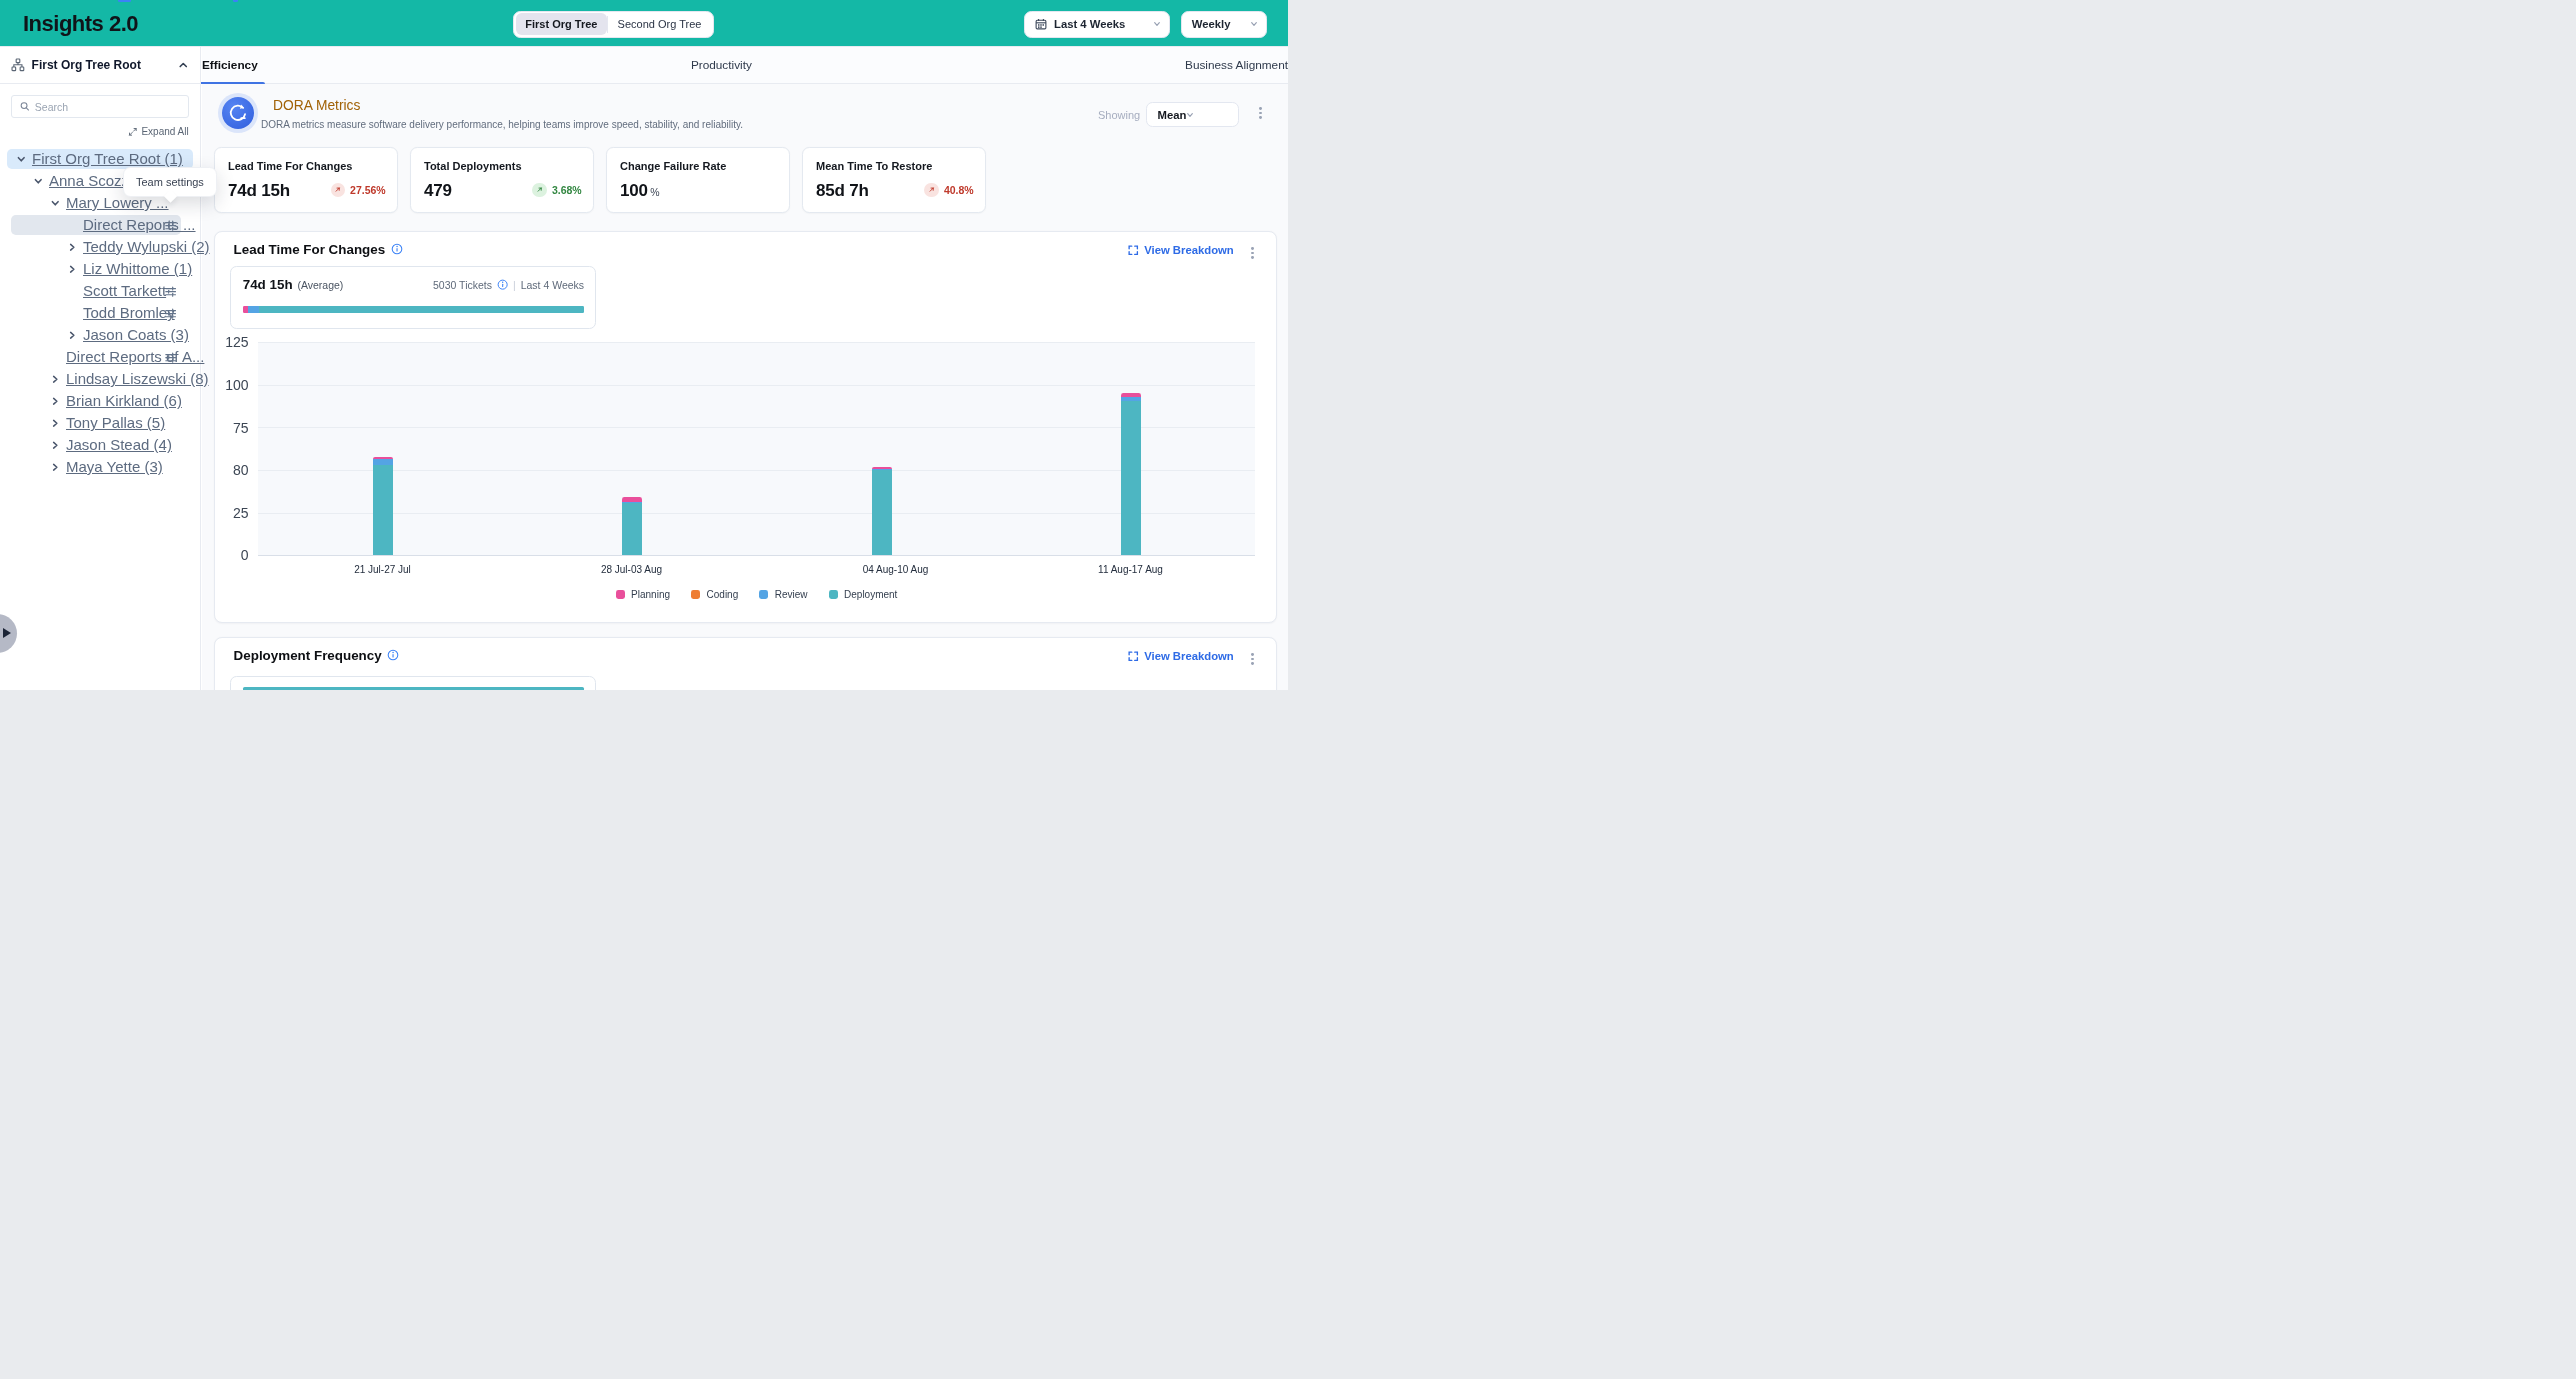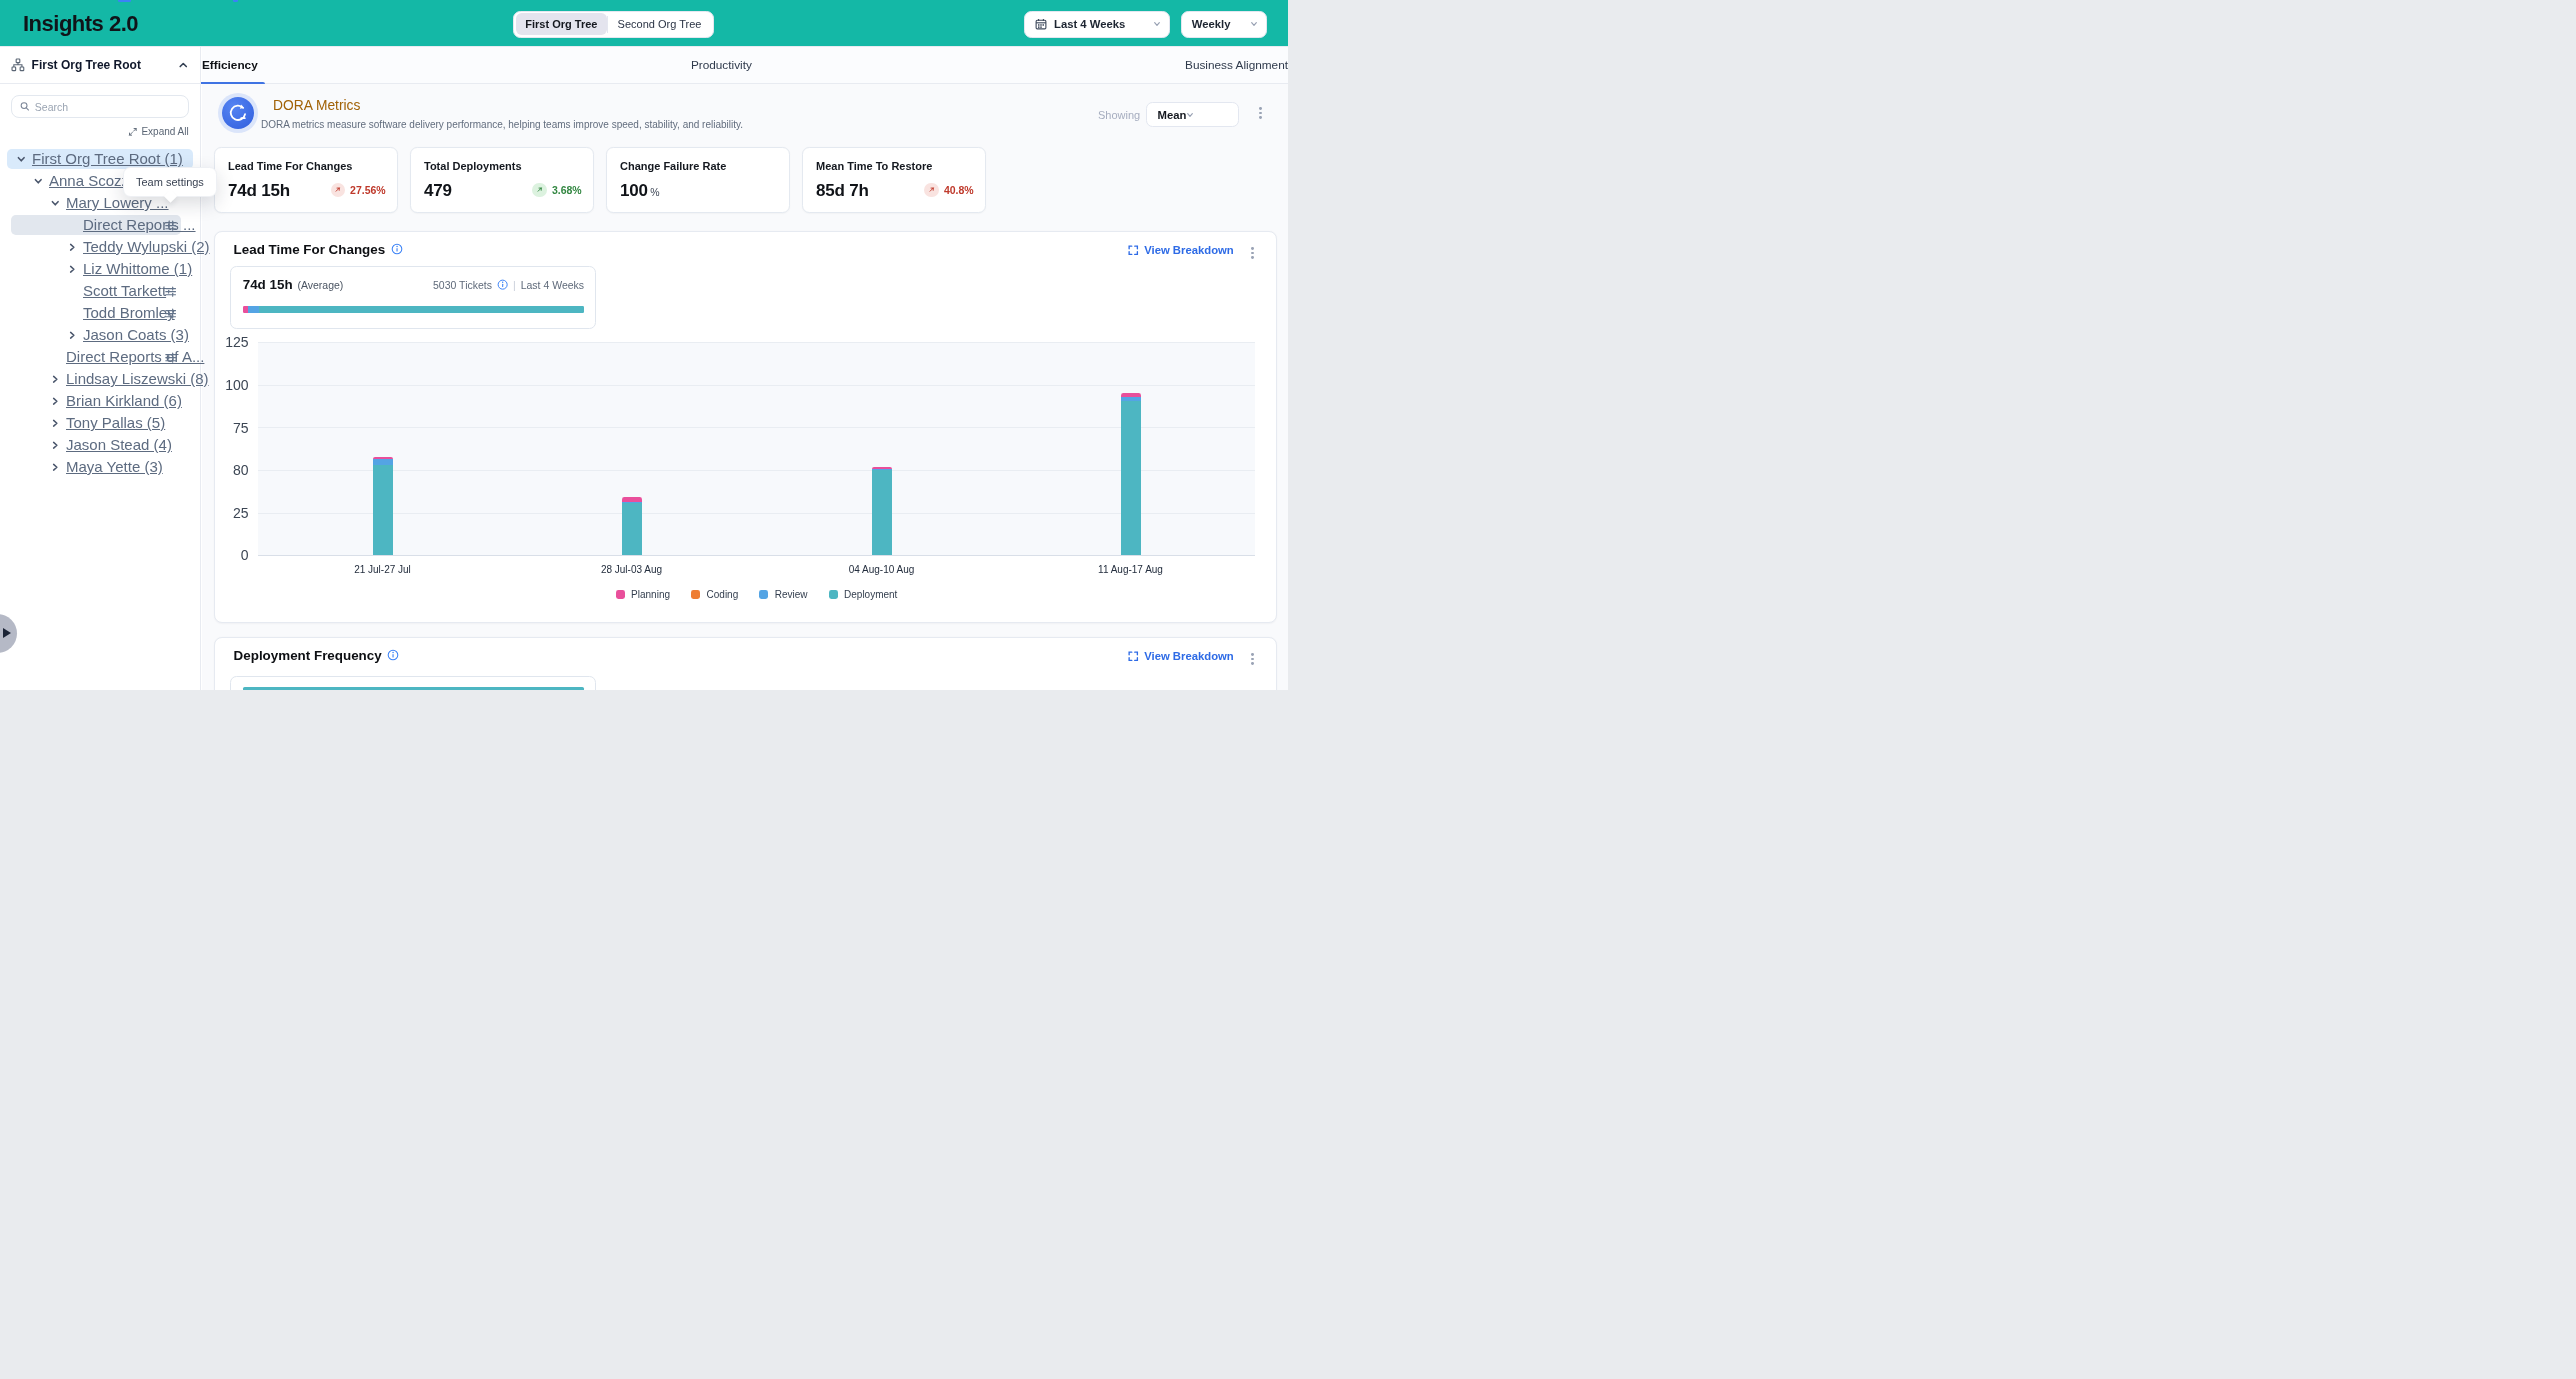--- a/index.html
+++ b/index.html
@@ -18,21 +18,21 @@
   .toggle-div { width:0.8px; height:17px; background:#e5e7f0; }
   .pill-select { position:absolute; top:10.5px; height:27px; background:#fff; border:0.8px solid #e3e7f0; border-radius:7.3px; display:flex; align-items:center; padding:0 8px 0 9.7px; font-size:11.3px; font-weight:600; color:#1d2531; cursor:pointer; }
   .pill-select .grow { flex:1; }
   .chev-down { width:8px; height:8px; flex:none; }
   .chev-down polyline { fill:none; stroke:#98a1b3; stroke-width:1.8; stroke-linecap:round; stroke-linejoin:round; }
   .cal-icon { width:12px; height:12px; margin-right:7.3px; flex:none; }
   
   .sidebar { position:absolute; left:0; top:47px; width:201px; bottom:0; background:#fff; border-right:0.8px solid #e8ebf1; z-index:5; }
   .sb-head { position:absolute; left:0; top:0; width:100%; height:37px; border-bottom:0.8px solid #e8ebf1; display:flex; align-items:center; padding:0 11.3px; gap:6.5px; }
   .sb-head .ttl { font-size:12px; font-weight:700; color:#10182b; flex:1; }
-  .sb-search { position:absolute; left:11.3px; top:48px; width:178px; height:23px; border:0.8px solid #e3e8ef; border-radius:8px; display:flex; align-items:center; padding:0 7.3px; gap:5.7px; background:#fff; }
+  .sb-search { position:absolute; left:11.3px; top:48px; width:178px; height:23px; border:0.8px solid #e3e8ef; border-radius:3px; display:flex; align-items:center; padding:0 7.3px; gap:5.7px; background:#fff; }
   .sb-search input { border:none; outline:none; width:100%; font-size:10.5px; font-family:inherit; color:#334155; background:transparent; }
   .sb-search input::placeholder { color:#9aa4b2; }
   .expand-all { position:absolute; right:11.3px; top:79px; display:flex; align-items:center; gap:4px; font-size:10px; color:#5b6675; cursor:pointer; }
   .tree { position:absolute; left:0; top:101px; width:201px; }
   .trow { position:relative; height:22px; }
   .rowbg { position:absolute; top:0.8px; bottom:0.8px; border-radius:4.9px; }
   .rowbg.primary { left:6.5px; width:186px; background:#d9eafb; }
   .rowbg.muted { left:10.5px; width:170px; background:#e2e7ee; }
   .trow .tchev { position:absolute; top:5.7px; width:10.5px; height:10.5px; }
   .trow .tchev polyline { fill:none; stroke:#49556b; stroke-width:1.9; stroke-linecap:round; stroke-linejoin:round; }
@@ -460,21 +460,21 @@
           <div class="bar">
             <div style="height: 154px; background: rgb(77, 182, 194);"></div>
             <div style="height: 4.1px; background: rgb(84, 164, 228);"></div>
             <div style="height: 4.1px; background: rgb(233, 79, 155); border-radius: 2.4px 2.4px 0px 0px;"></div>
           </div>
         </div>
       </div>
     <div class="xlabels" id="xlabels">
         <div class="xlab" style="left: 0px; width: 249px;">21 Jul-27 Jul</div>
         <div class="xlab" style="left: 249px; width: 249px;">28 Jul-03 Aug</div>
-        <div class="xlab" style="left: 499px; width: 249px;">04 Aug-10 Aug</div>
+        <div class="xlab" style="left: 513px; width: 249px;">04 Aug-10 Aug</div>
         <div class="xlab" style="left: 748px; width: 249px;">11 Aug-17 Aug</div>
       </div>
     <div class="legend" id="legend">
         <div class="litem">
           <span class="lswatch" style="background: rgb(233, 79, 155);"></span>
           <span>Planning</span>
         </div>
         <div class="litem">
           <span class="lswatch" style="background: rgb(238, 125, 51);"></span>
           <span>Coding</span>

